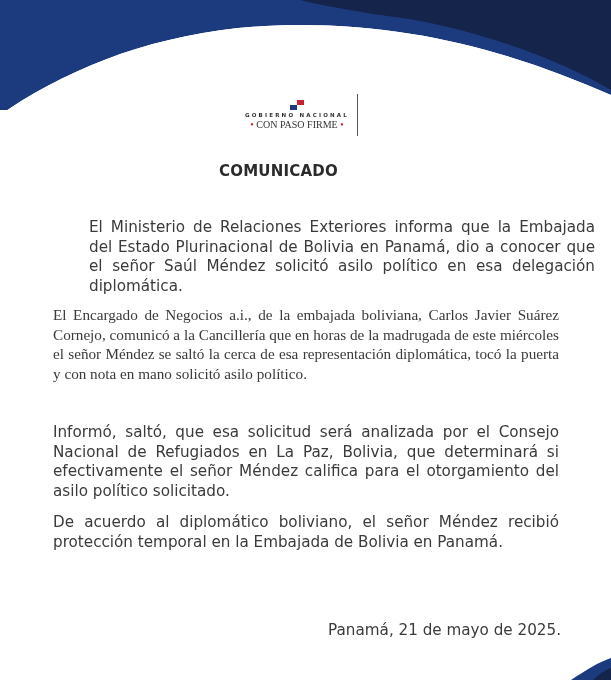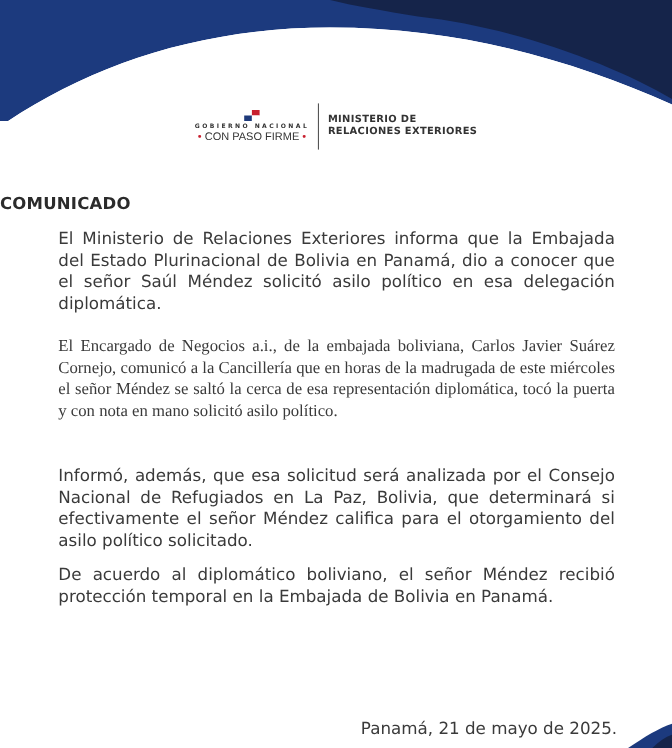--- a/index.html
+++ b/index.html
@@ -16,39 +16,39 @@
     display: flex; justify-content: center; align-items: center;
   }
   .logo-left { display: flex; flex-direction: column; align-items: center; }
   .flag { width: 14px; height: 10px; position: relative; margin-bottom: 2px; }
   .flag span { position: absolute; width: 7px; height: 5px; }
   .flag .q1 { left: 0; top: 5px; background: #1e3a7a; }
   .flag .q2 { left: 7px; top: 0; background: #c8202f; }
   .flag .q3 { left: 0; top: 0; background: #ffffff; }
   .flag .q4 { left: 7px; top: 5px; background: #ffffff; }
   .gob { font-size: 5.5px; letter-spacing: 2.2px; color: #333; font-weight: bold; }
-  .cpf { font-size: 10px; color: #333; font-family: Liberation Sans, sans-serif; margin-top: 1px; }
+  .cpf { font-size: 10px; color: #333; font-family: Liberation Serif, serif; margin-top: 1px; }
   .cpf .dot { color: #c8202f; }
   .divider { width: 1px; height: 42px; background: #555; margin: 0 8px; }
   .logo-right { font-size: 9px; font-weight: bold; color: #333; line-height: 11px; letter-spacing: 0.3px; }
   .title {
-    position: absolute; top: 176px; left: 0; width: 557px; text-align: left;
+    position: absolute; top: 162px; left: 0; width: 557px; text-align: center;
     font-size: 15px; font-weight: bold; color: #2b2b2b; letter-spacing: 0.2px;
   }
   .body-text {
     position: absolute; left: 53px; width: 506px;
     font-size: 15.2px; line-height: 19.5px; text-align: justify; color: #3a3a3a;
   }
-  .p1 { top: 208px; }
+  .p1 { top: 218px; margin-left: 36px; }
   .p2 { top: 305px; font-family: Liberation Serif, serif; }
   .p3 { top: 423px; }
   .p4 { top: 513px; }
   .dateline {
     position: absolute; top: 621px; right: 50px;
-    font-size: 15.2px; color: #3a3a3a; margin-top: 32px;
+    font-size: 15.2px; color: #3a3a3a;
   }
 </style>
 </head>
 <body>
 
 <svg class="header-wave" viewBox="0 0 611 110" preserveAspectRatio="none">
   <rect x="0" y="0" width="611" height="110" fill="#ffffff"></rect>
   <path d="M0,0 L611,0 L611,95 C520,55 420,25 300,25 C180,25 80,60 0,115 Z" fill="#1c3a7e"></path>
   <path d="M300,0 L611,0 L611,90 C560,60 470,25 380,15 C350,10 320,5 300,0 Z" fill="#15244a"></path>
   <path d="M0,115 C80,60 180,25 300,25 C420,25 520,55 611,95 L611,110 L0,110 Z" fill="#ffffff"></path>
@@ -63,31 +63,27 @@
         <span class="q4"></span>
     </div>
     <div class="gob">GOBIERNO NACIONAL</div>
     <div class="cpf">
       <span class="dot">•</span>
       <span>CON PASO FIRME</span>
       <span class="dot">•</span>
     </div>
   </div>
   <div class="divider"></div>
-  <div class="logo-right">
-    <div>MINISTERIO DE</div>
-    <div>RELACIONES EXTERIORES</div>
-  </div>
 </div>
 
 <div class="title">COMUNICADO</div>
 
 <div class="body-text p1">El Ministerio de Relaciones Exteriores informa que la Embajada del Estado Plurinacional de Bolivia en Panamá, dio a conocer que el señor Saúl Méndez solicitó asilo político en esa delegación diplomática.</div>
 <div class="body-text p2">El Encargado de Negocios a.i., de la embajada boliviana, Carlos Javier Suárez Cornejo, comunicó a la Cancillería que en horas de la madrugada de este miércoles el señor Méndez se saltó la cerca de esa representación diplomática, tocó la puerta y con nota en mano solicitó asilo político.</div>
-<div class="body-text p3">Informó, además, que esa solicitud será analizada por el Consejo Nacional de Refugiados en La Paz, Bolivia, que determinará si efectivamente el señor Méndez califica para el otorgamiento del asilo político solicitado.</div>
+<div class="body-text p3">Informó, saltó, que esa solicitud será analizada por el Consejo Nacional de Refugiados en La Paz, Bolivia, que determinará si efectivamente el señor Méndez califica para el otorgamiento del asilo político solicitado.</div>
 <div class="body-text p4">De acuerdo al diplomático boliviano, el señor Méndez recibió protección temporal en la Embajada de Bolivia en Panamá.</div>
 
 <div class="dateline">Panamá, 21 de mayo de 2025.</div>
 
 <svg class="footer-wave" viewBox="0 0 80 30" preserveAspectRatio="none">
   <path d="M40,30 C55,20 68,12 80,8 L80,30 Z" fill="#1c3a7e"></path>
   <path d="M62,30 C68,24 74,20 80,18 L80,30 Z" fill="#15244a"></path>
 </svg>
 
 </body></html>

